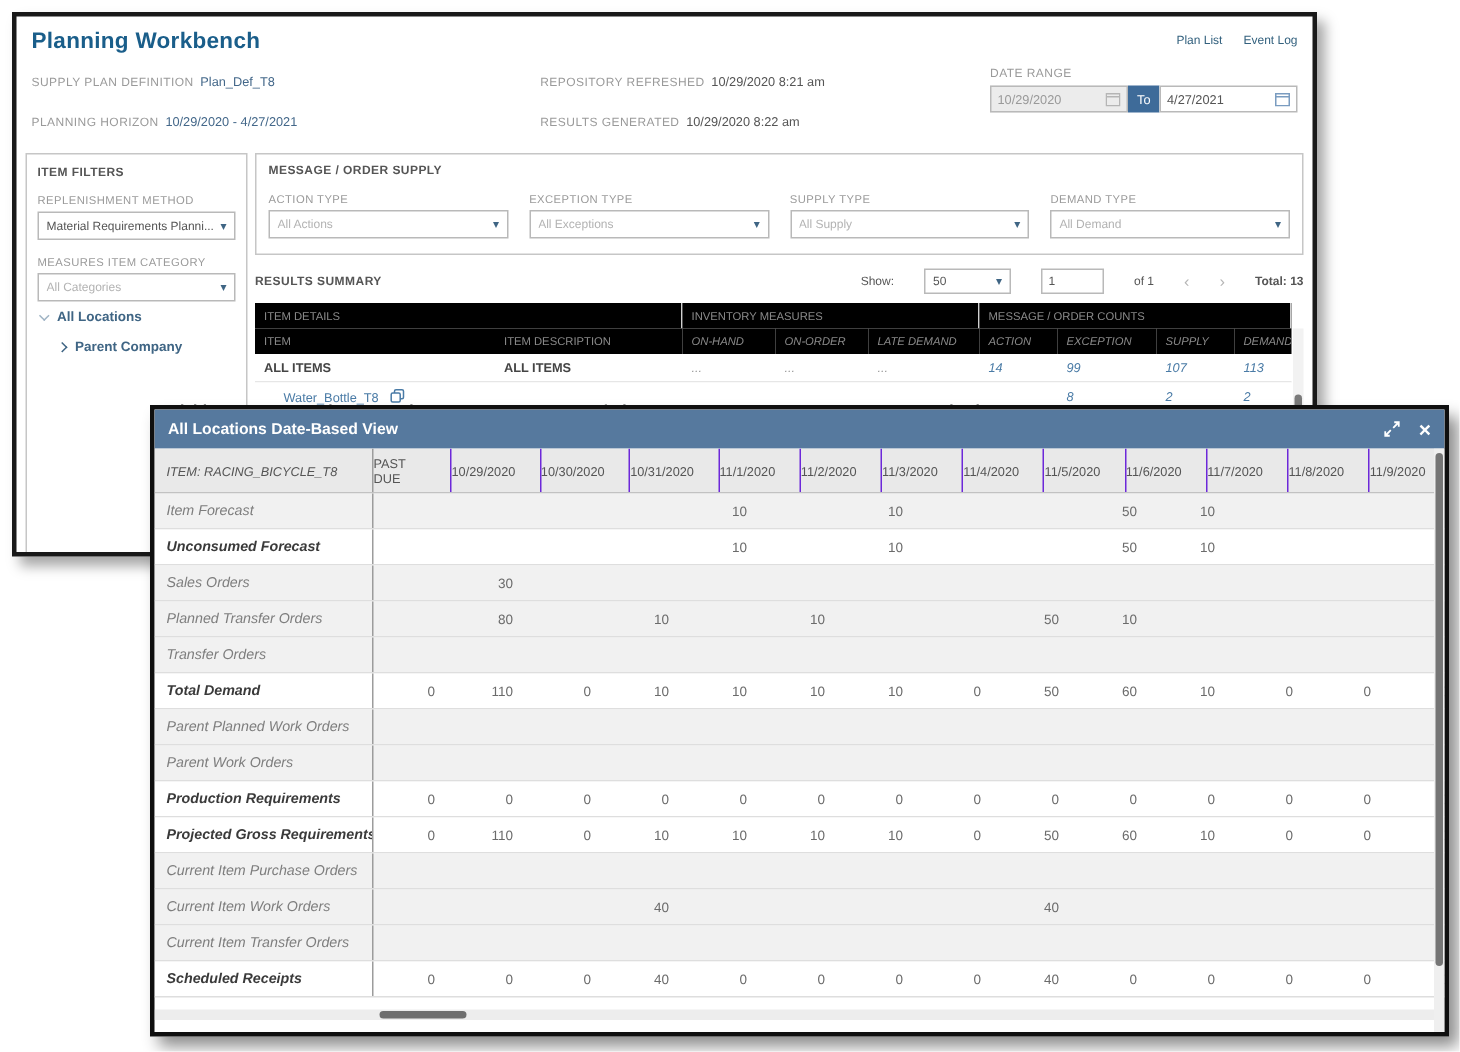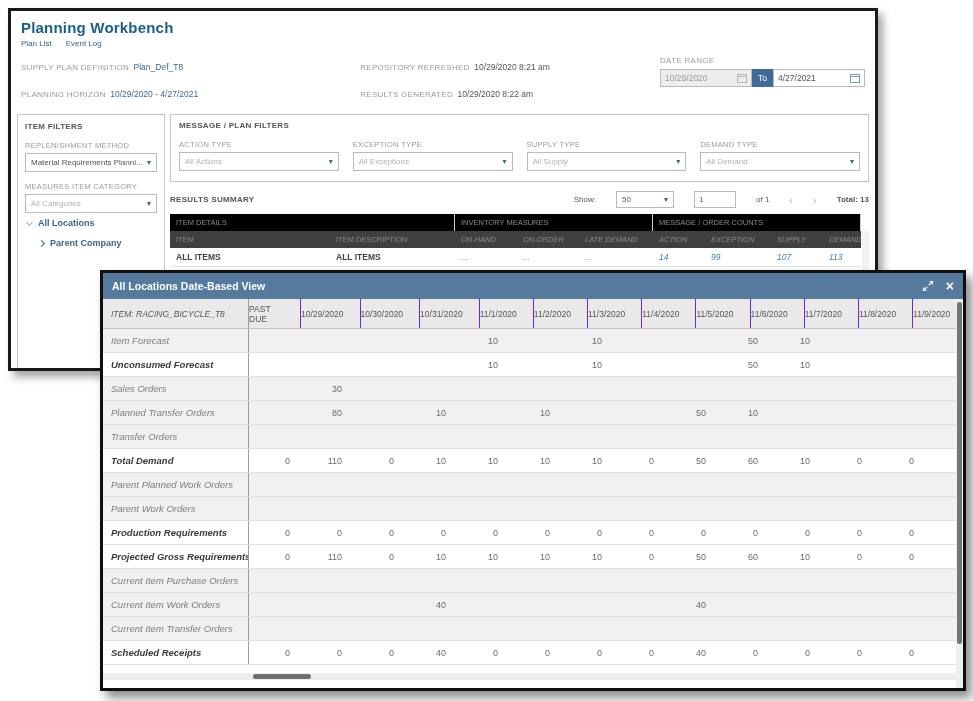--- a/index.html
+++ b/index.html
@@ -10,21 +10,21 @@
   }
 
   
   .app-window {
     position:absolute; left:8px; top:8px; width:870px; height:363px;
     background:#fff; border:3px solid #191919;
     box-shadow:5px 6px 8px rgba(0,0,0,0.35);
     overflow:hidden; z-index:1;
   }
   .pw-header { padding:8px 10px 4px 10px; position:relative; }
-  .title-row { display:flex; justify-content:space-between; align-items:flex-start;flex-direction:column; }
+  .title-row { display:flex; justify-content:space-between; align-items:flex-start; }
   .page-title { font-size:15px; font-weight:bold; color:#1a5e8a; letter-spacing:0.2px; }
   .top-links { display:flex; gap:14px; font-size:8px; color:#33617e; padding-top:3px; }
   .top-links span { cursor:pointer; }
   .info-row { display:flex; margin-top:8px; align-items:flex-start; }
   .info-col1 { width:345px; }
   .info-col2 { width:305px; }
   .info-col3 { flex:1; }
   .info-line { margin-bottom:9px; white-space:nowrap; }
   .lbl { font-size:8px; color:#9a9a9a; letter-spacing:0.3px; }
   .val-blue { font-size:8.5px; color:#44688a; }
@@ -71,21 +71,21 @@
   .pager { display:flex; align-items:center; gap:20px; font-size:8px; color:#555; }
   .show-select { width:58px; height:17px; }
   .page-input { width:42px; height:17px; border:1px solid #b9b9b9; font-size:8px; color:#555;
     padding:0 4px; font-family:inherit; outline:none; }
   .pg-arrow { color:#b5b5b5; font-size:11px; cursor:pointer; line-height:10px; }
   .total { font-weight:bold; color:#555; }
   .rs-table { width:691px; font-size:8.5px; }
   .rs-row { display:flex; }
   .rs-cell { flex:0 0 auto; padding:4px 6px; overflow:hidden; white-space:nowrap; }
   .rs-group { background:#000000; color:#8a8a8a; font-size:7.5px; border-right:1px solid #d0d0d0; }
-  .rs-colhead { background:#404040; color:#8a8a8a; font-size:7.5px; }
+  .rs-colhead { background:#000000; color:#8a8a8a; font-size:7.5px; }
   .num { text-align:left;font-style:italic; }
   .rs-body .rs-row { border-bottom:1px solid #e6e6e6; background:#fff; }
   .rs-body .rs-row.shaded { background:#f0f0f0; }
   .rs-link { color:#4a7ba6; cursor:pointer; }
   .rs-bold { font-weight:bold; color:#444; }
   .count-blue { color:#4a7ba6; }
   .dim { color:#9a9a9a; }
   .copy-ic { margin-left:8px; vertical-align:-1px; cursor:pointer; }
   .row-chev { width:4px; height:4px; border-right:1.4px solid #3f6584; border-bottom:1.4px solid #3f6584;
     display:inline-block; transform:rotate(-45deg); margin-right:7px; }
@@ -210,21 +210,21 @@
           </div>
           <div class="tree-row indent">
             <span class="chev right"></span>
             <span>Parent Company</span>
           </div>
         </div>
     </div>
 
     <div class="right-col">
       <div class="panel mo-filters">
-        <div class="panel-title">MESSAGE / PLAN FILTERS</div>
+        <div class="panel-title">MESSAGE / ORDER SUPPLY</div>
         <div class="mo-fields" id="mo-fields">
             <div class="mo-field">
               <div class="field-label">ACTION TYPE</div>
               <div class="select">
                 <span class="sel-text placeholder">All Actions</span>
                 <span class="caret">▾</span>
               </div>
             </div>
             <div class="mo-field">
               <div class="field-label">EXCEPTION TYPE</div>

